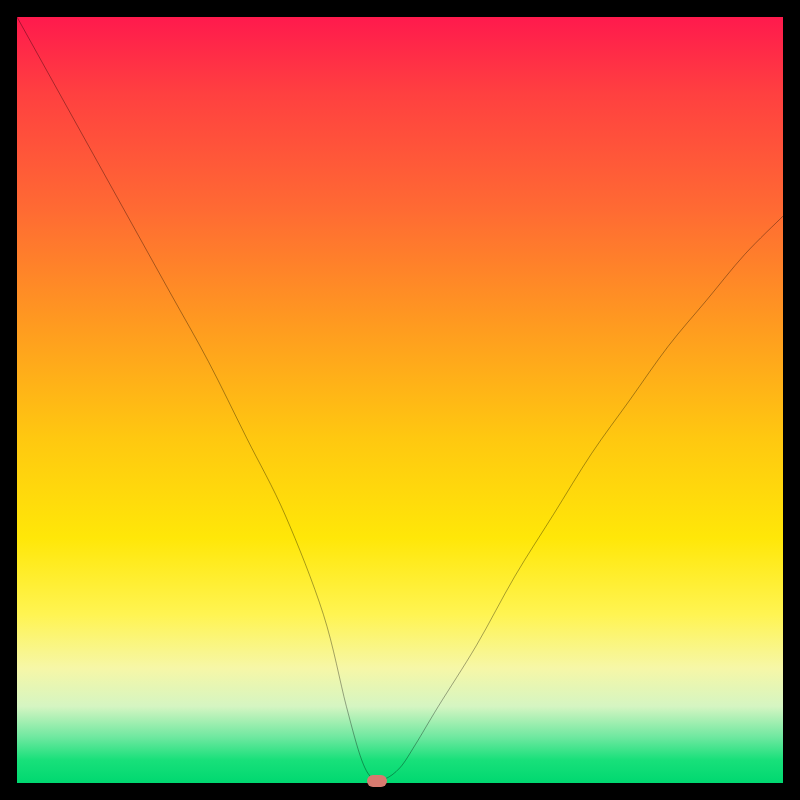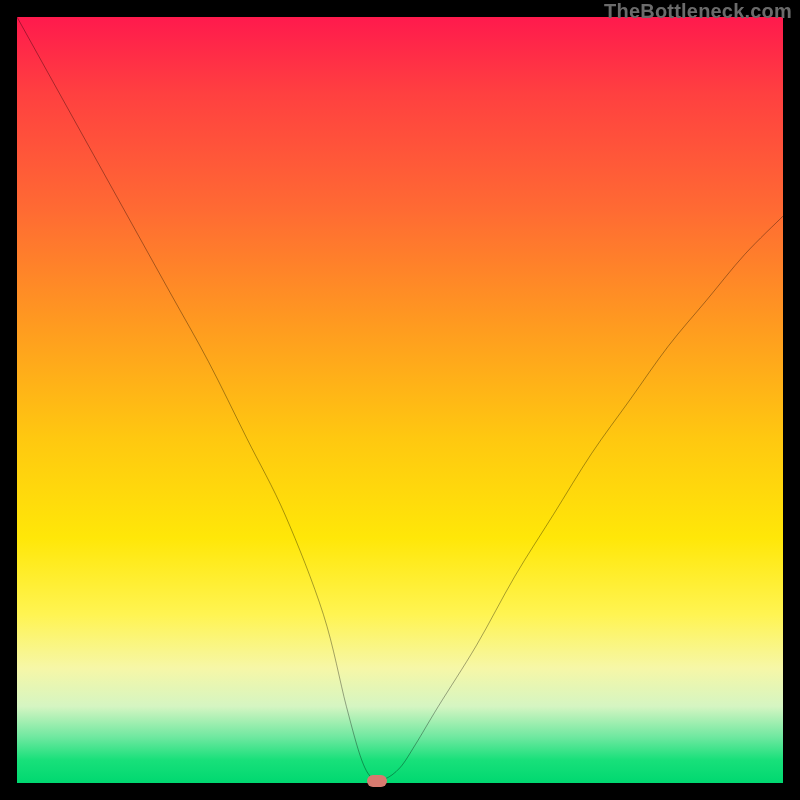--- a/index.html
+++ b/index.html
@@ -72,14 +72,13 @@
 
 <div class="frame">
   <div class="plot"></div>
 
   <svg class="curve" viewBox="0 0 100 100" preserveAspectRatio="none">
     <path id="curve-path" fill="none" stroke="#000" stroke-width="0.35" vector-effect="non-scaling-stroke" d="M 0 0 C 0.8333333333333334 1.5, 3.333333333333333 6, 5 9 C 6.666666666666667 12, 8.333333333333334 15, 10 18 C 11.666666666666666 21, 13.333333333333334 24, 15 27 C 16.666666666666668 30, 18.333333333333332 33, 20 36 C 21.666666666666668 39, 23.333333333333332 41.83333333333333, 25 44.99999999999999 C 26.666666666666668 48.16666666666666, 28.333333333333332 51.666666666666664, 30 55 C 31.666666666666668 58.333333333333336, 33.333333333333336 61.166666666666664, 35 65 C 36.666666666666664 68.83333333333333, 38.666666666666664 73.83333333333333, 40 78 C 41.333333333333336 82.16666666666667, 42.166666666666664 86.83333333333333, 43 90 C 43.833333333333336 93.16666666666667, 44.416666666666664 95.41666666666667, 45 97 C 45.583333333333336 98.58333333333333, 46 99.08333333333333, 46.5 99.5 C 47 99.91666666666667, 47.416666666666664 99.75, 48 99.5 C 48.583333333333336 99.25, 49.333333333333336 98.75, 50 98 C 50.666666666666664 97.25, 51.166666666666664 96.33333333333333, 52 95 C 52.833333333333336 93.66666666666667, 53.66666666666667 92.16666666666667, 55.00000000000001 90 C 56.33333333333334 87.83333333333333, 58.333333333333336 84.83333333333333, 60 82 C 61.666666666666664 79.16666666666667, 63.333333333333336 75.83333333333333, 65 73 C 66.66666666666667 70.16666666666667, 68.33333333333333 67.66666666666667, 70 65 C 71.66666666666667 62.333333333333336, 73.33333333333333 59.5, 75 57 C 76.66666666666667 54.5, 78.33333333333333 52.33333333333333, 80 50 C 81.66666666666667 47.66666666666667, 83.33333333333333 45.16666666666667, 85 43.00000000000001 C 86.66666666666667 40.83333333333334, 88.33333333333333 39, 90 37 C 91.66666666666667 35, 93.33333333333333 32.833333333333336, 95 31 C 96.66666666666667 29.166666666666668, 99.16666666666667 26.833333333333332, 100 26"></path>
   </svg>
 
   <div id="min-marker" class="minpoint" style="left: 377.02px; top: 780.702px;"></div>
 
-  <div class="watermark">TheBottleneck.com</div>
 </div>
 
 </body></html>

